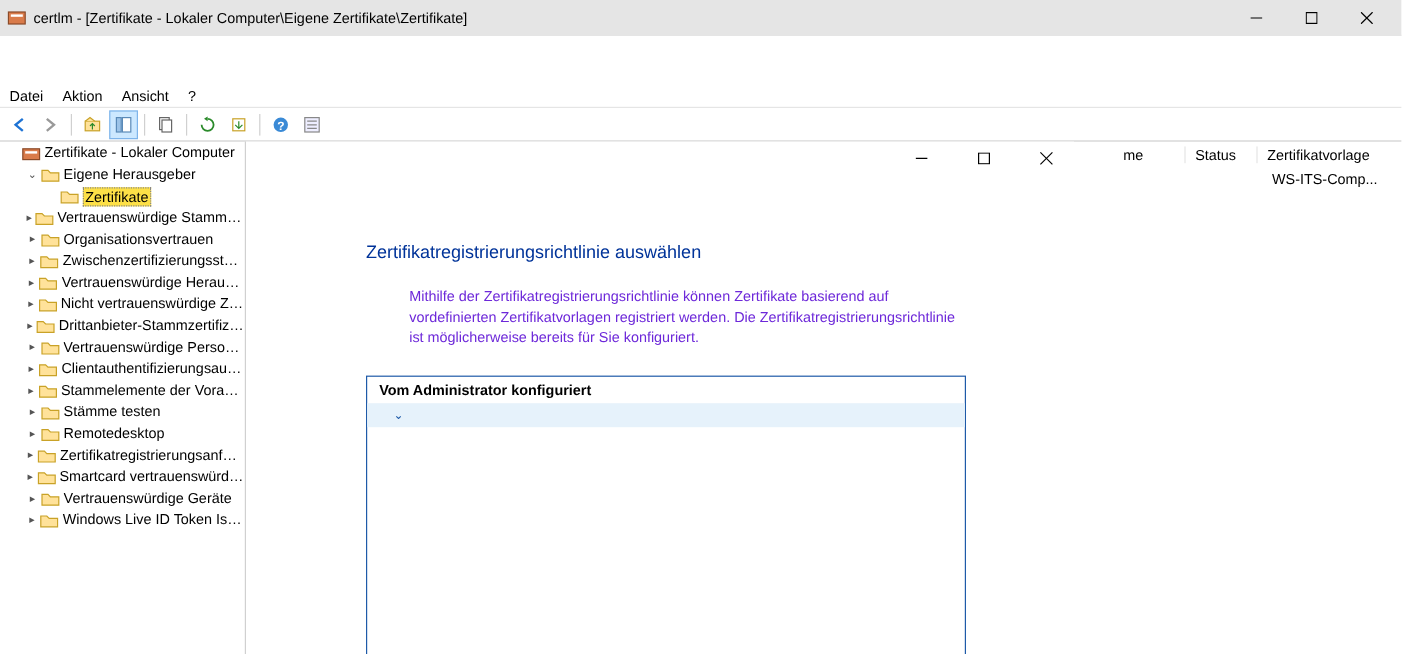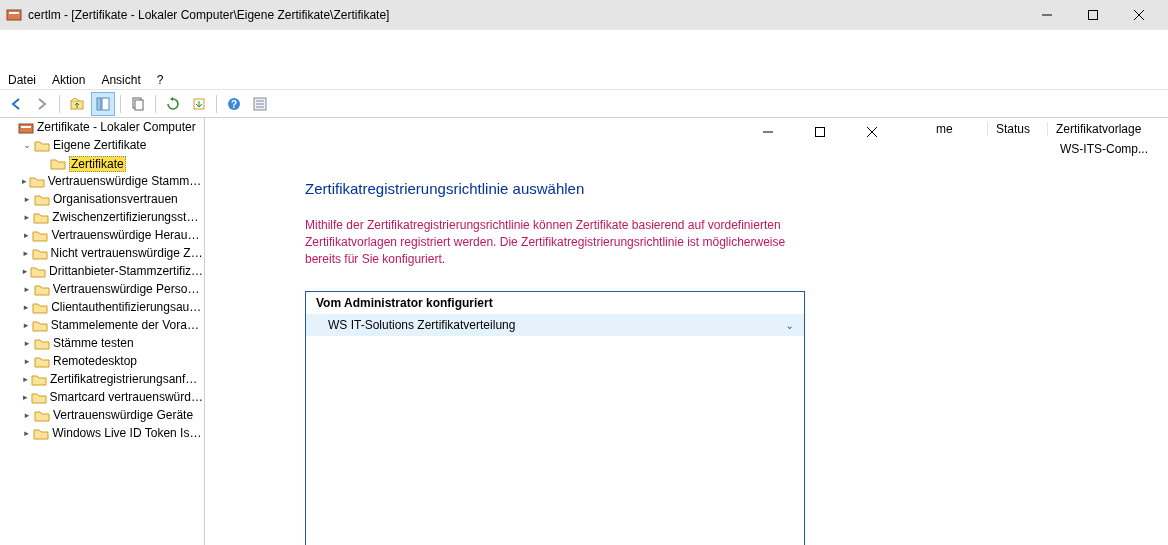--- a/index.html
+++ b/index.html
@@ -44,22 +44,22 @@
 .list-row { display: flex; height: 20px; align-items: center; font-size: 12px; }
 .list-row .cell { padding: 0 8px; }
 
 
 .dialog { position: absolute; left: 0; top: 0; width: 690px; background: #fff;}
 .dialog-titlebar { height: 28px; display: flex; align-items: center; justify-content: flex-end; padding: 0 8px; gap: 22px; }
 .dialog-titlebar .win-btn { width: 30px; height: 22px; display: flex; align-items: center; justify-content: center; cursor: pointer; }
 .dialog-body { padding: 6px 0 0 0; }
 .wizard-header { display: flex; align-items: center; gap: 6px; padding-left: 8px; font-size: 12px; color: #000; }
 .wizard-content { padding: 28px 90px 10px 100px; }
-.wizard-title { color: #003399; font-size: 15px; margin-bottom: 20px; }
-.wizard-descr { font-size: 12px; color: #be185d; line-height: 1.4; margin-bottom: 24px; }
+.wizard-title { color: #003399; font-size: 15px; margin-bottom: 20px; margin-top: 22px; }
+.wizard-descr { font-size: 12px; color: #6d28d9; line-height: 1.4; margin-bottom: 24px; margin-left: 36px; }
 .policy-box { border: 1px solid #1e5aa8; background: #fff; height: 270px; }
 .policy-section-hdr { padding: 4px 10px; font-weight: bold; font-size: 12px; display: flex; justify-content: space-between; align-items: center; }
 .policy-option { background: #e6f2fb; padding: 4px 10px 4px 22px; display: flex; justify-content: space-between; align-items: center; font-size: 12px; cursor: pointer; }
 .policy-option .chevron { color: #1e5aa8; font-size: 10px; }
 .policy-link { color: #1e5aa8; cursor: pointer; }
 .dialog-footer { border-top: 1px solid #ddd; background: #f0f0f0; padding: 10px 14px; display: flex; justify-content: flex-end; gap: 10px; margin-top: 18px; }
 .dlg-btn { min-width: 72px; height: 22px; border: 1px solid #adadad; background: #4d7c0f; font-size: 12px; cursor: pointer; }
 .dlg-btn.default { border: 1px solid #0078d7; background: #8b5cf6; }
 
 
@@ -183,21 +183,21 @@
         </span>
       <span class="label">Zertifikate - Lokaler Computer</span>
     </div>
     <div class="tree-item ind2">
       <span class="expander">⌄</span>
       <span class="ticon">
           <svg width="16" height="16">
             <path d="M1 4 L6 4 L8 6 L15 6 L15 13 L1 13 Z" fill="#ffe29a" stroke="#c9a227"></path>
           </svg>
         </span>
-      <span class="label">Eigene Zertifikate</span>
+      <span class="label">Eigene Herausgeber</span>
     </div>
     <div class="tree-item ind3 selected">
       <span class="expander blank">▶</span>
       <span class="ticon">
           <svg width="16" height="16">
             <path d="M1 4 L6 4 L8 6 L15 6 L15 13 L1 13 Z" fill="#ffe29a" stroke="#c9a227"></path>
           </svg>
         </span>
       <span class="label">Zertifikate</span>
     </div>
@@ -387,21 +387,20 @@
       </div>
       <div class="dialog-body">
         <div class="wizard-content">
           <div class="wizard-title">Zertifikatregistrierungsrichtlinie auswählen</div>
           <div class="wizard-descr">Mithilfe der Zertifikatregistrierungsrichtlinie können Zertifikate basierend auf vordefinierten Zertifikatvorlagen registriert werden. Die Zertifikatregistrierungsrichtlinie ist möglicherweise bereits für Sie konfiguriert.</div>
           <div class="policy-box">
             <div class="policy-section-hdr">
               <span>Vom Administrator konfiguriert</span>
             </div>
             <div class="policy-option">
-              <span>WS IT-Solutions Zertifikatverteilung</span>
               <span class="chevron">⌄</span>
             </div>
           </div>
         </div>
         <div class="dialog-footer">
           <button class="dlg-btn default">Weiter</button>
           <button class="dlg-btn">Abbrechen</button>
         </div>
       </div>
     </div>

